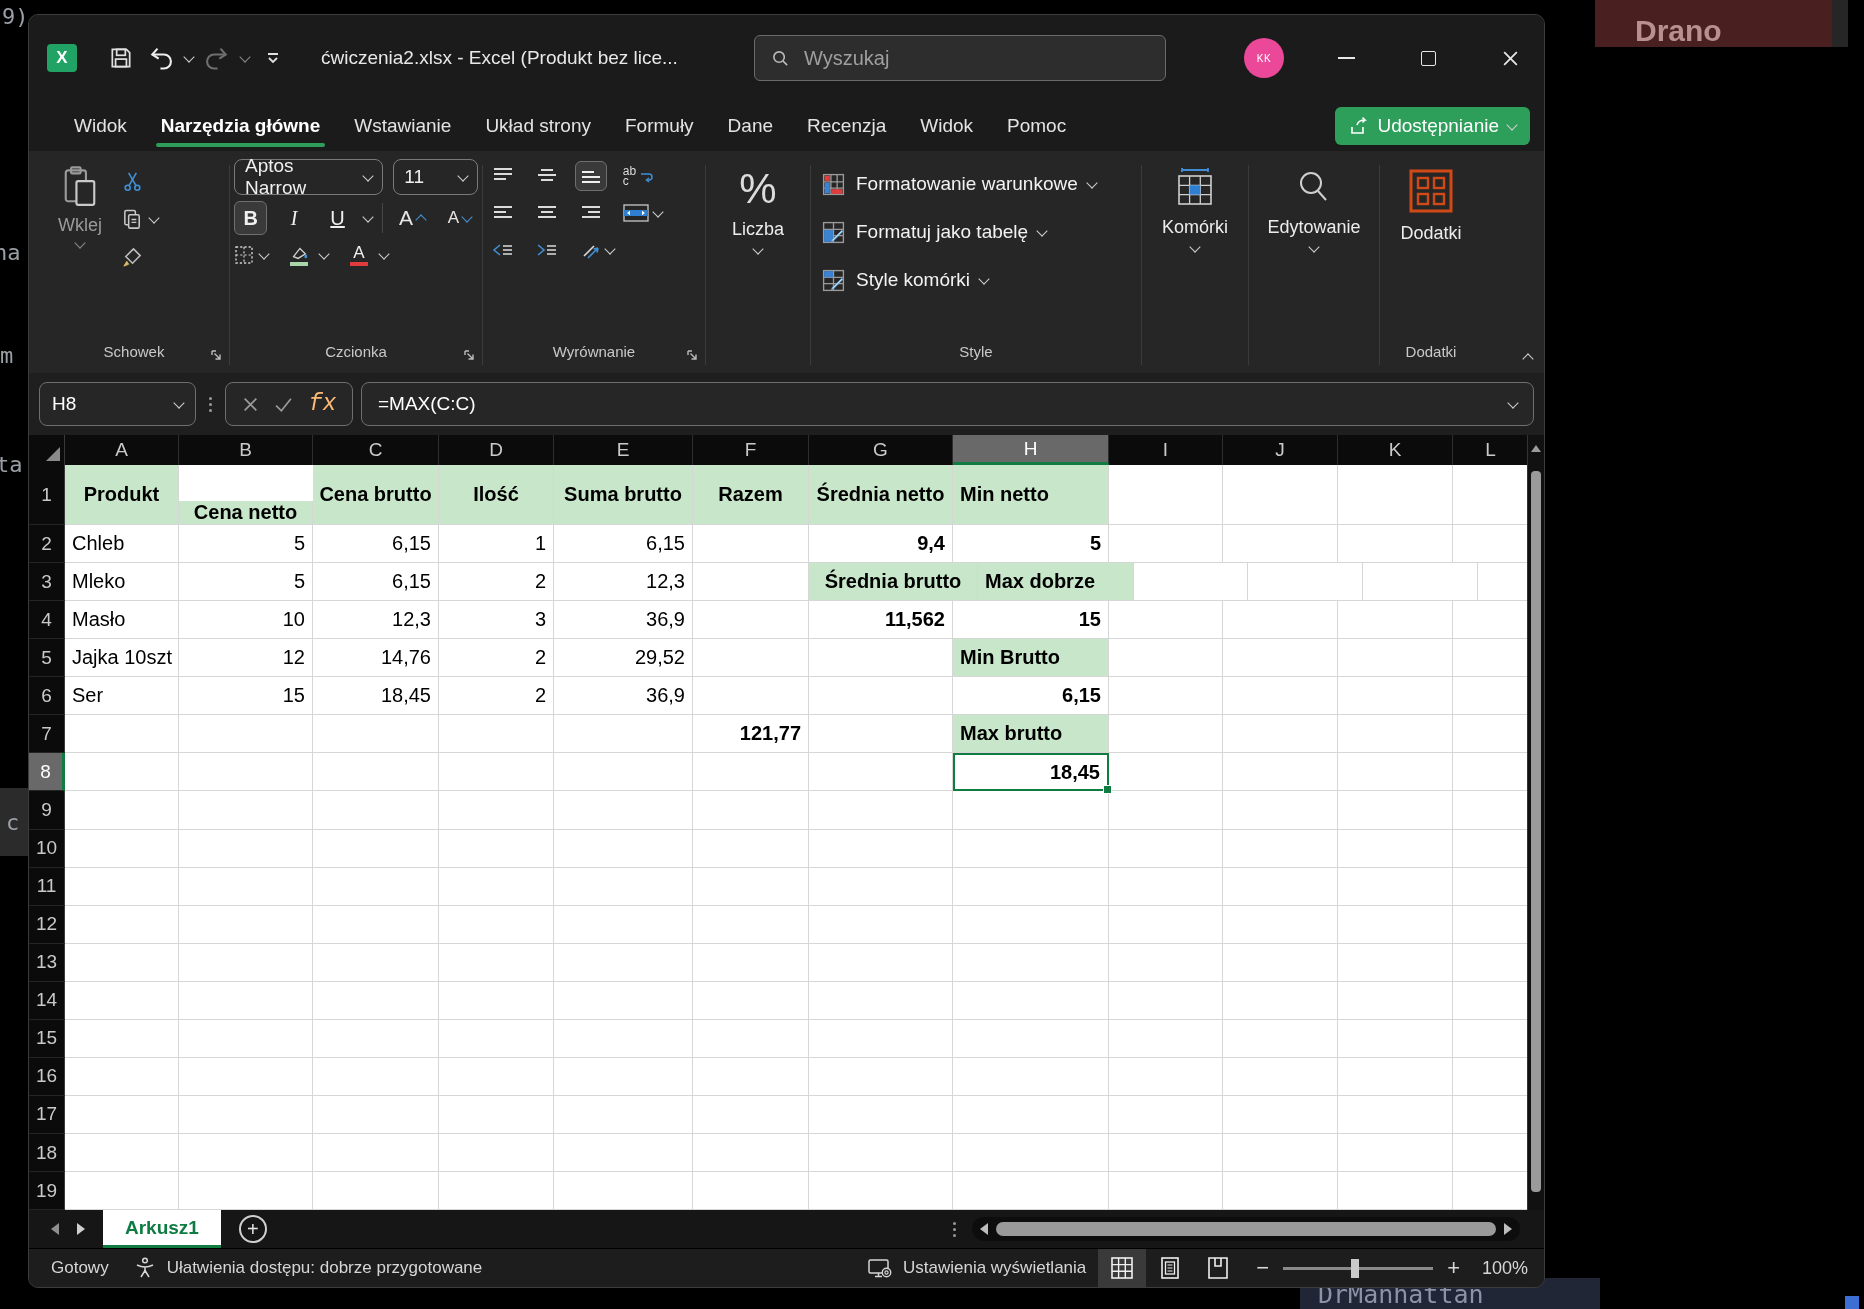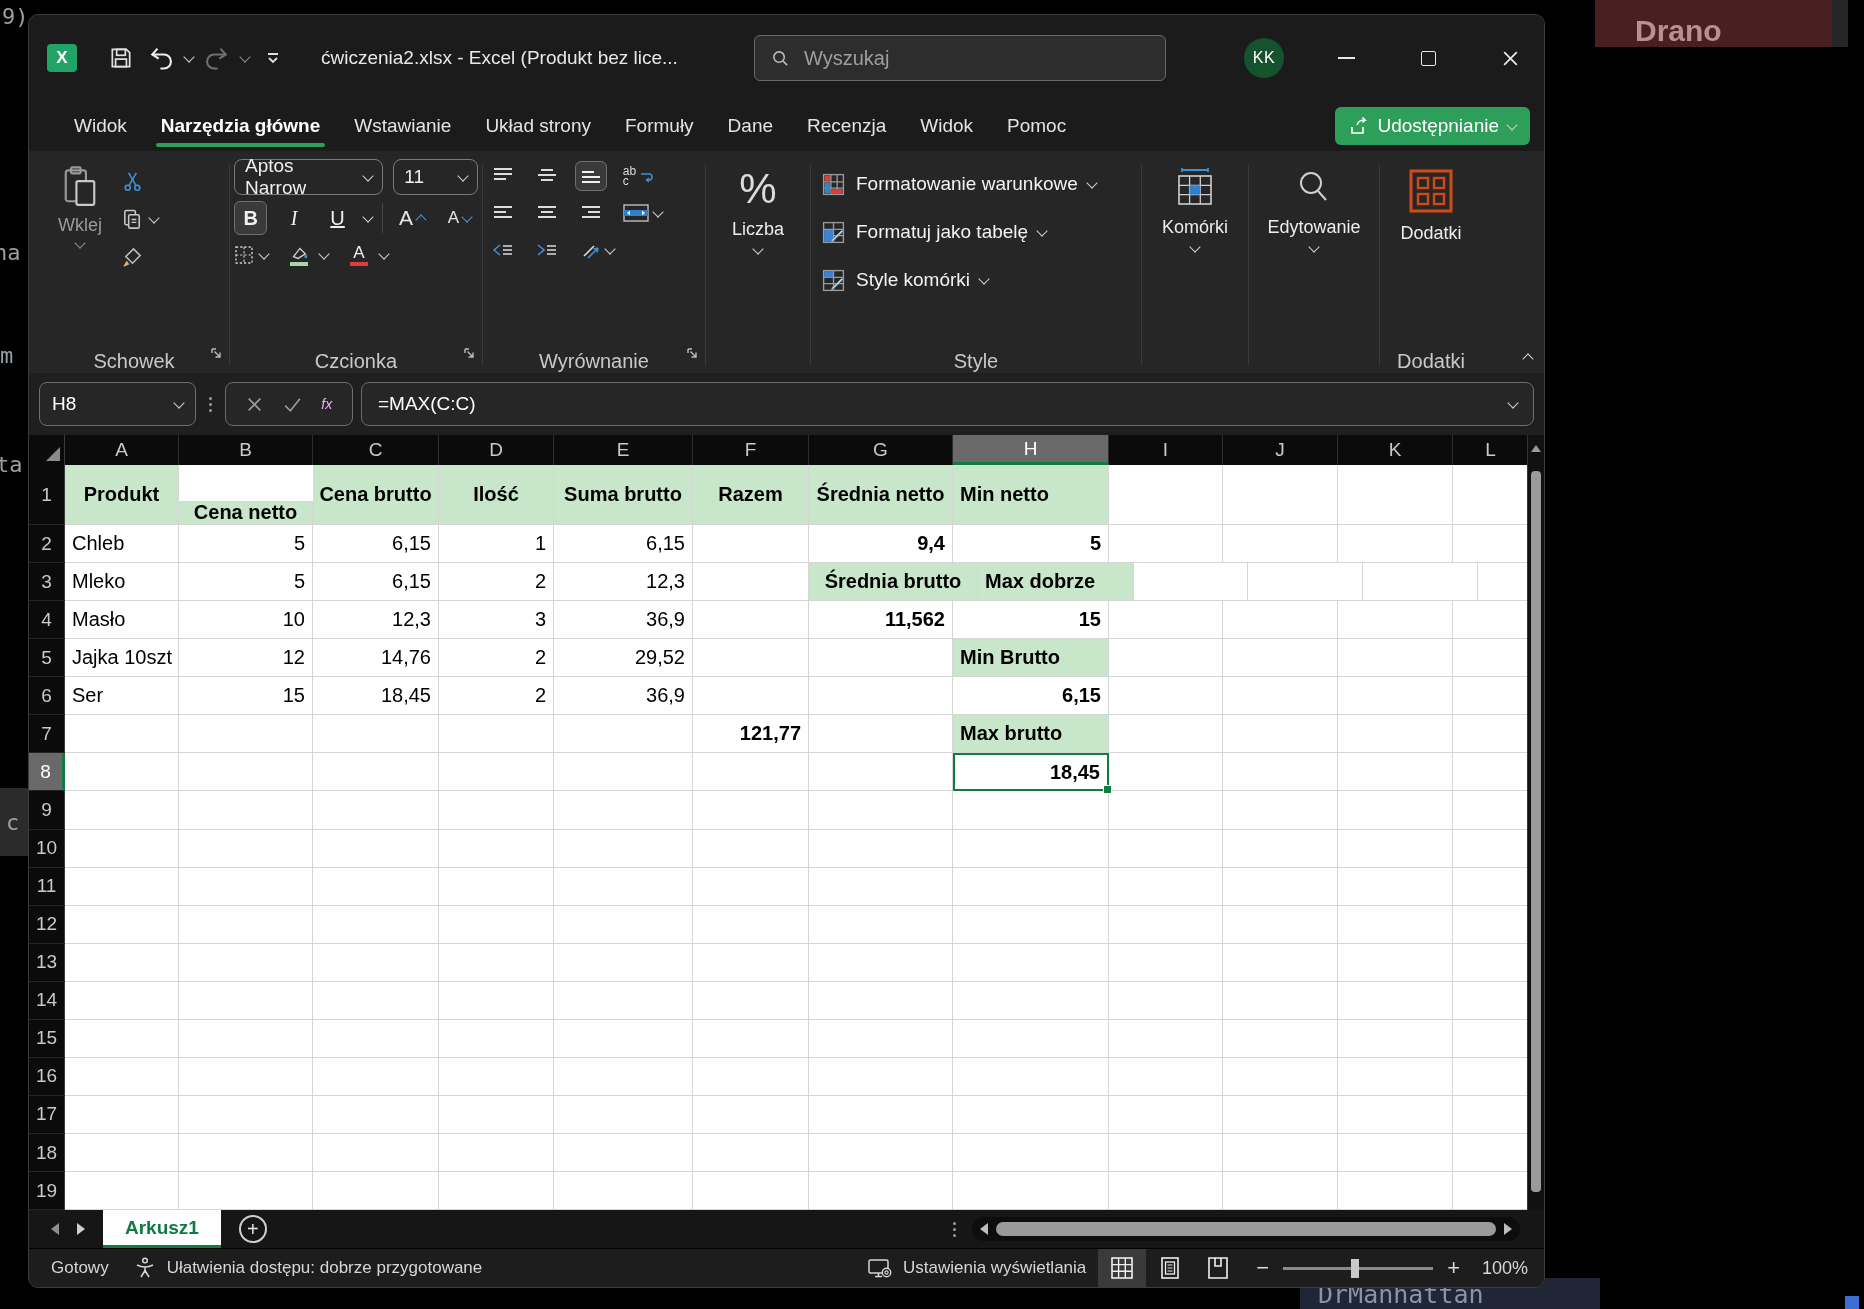--- a/index.html
+++ b/index.html
@@ -21,37 +21,37 @@
 
   
   .titlebar{height:86px;flex:none;background:#1b1b1b;position:relative;display:flex;align-items:center;padding:0 0 0 18px}
   .xl-logo{width:30px;height:28px;background:#21a366;border-radius:4px;display:flex;align-items:center;justify-content:center;color:#fff;font-weight:bold;font-size:17px;flex:none}
   .qat{display:flex;align-items:center;gap:8px;margin-left:28px}
   .qbtn{display:flex;align-items:center;justify-content:center;width:32px;height:32px}
   .title-text{margin-left:32px;font-size:19px;color:#e8e8e8;white-space:nowrap}
   .searchbox{position:absolute;left:725px;top:20px;width:412px;height:46px;background:#2d2d2d;border:1px solid #6a6a6a;border-radius:6px;display:flex;align-items:center;padding-left:16px;gap:14px}
   .searchbox .ph{color:#9f9f9f;font-size:20px}
   .tb-right{position:absolute;right:14px;top:0;height:86px;display:flex;align-items:center;gap:42px}
-  .avatar{width:40px;height:40px;border-radius:50%;background:#14532d;color:#fff;display:flex;align-items:center;justify-content:center;font-size:16px;letter-spacing:.5px}
+  .avatar{width:40px;height:40px;border-radius:50%;background:#ec4899;color:#fff;display:flex;align-items:center;justify-content:center;font-size:10px;letter-spacing:.5px}
   .winbtn{width:40px;height:40px;display:flex;align-items:center;justify-content:center}
   .min-bar{width:17px;height:2px;background:#e6e6e6}
   .max-box{width:15px;height:15px;border:1.7px solid #e6e6e6;border-radius:2px}
 
   
   .tabrow{height:50px;flex:none;background:#1b1b1b;display:flex;align-items:center;padding-left:28px;position:relative}
   .rtab{padding:0 17px;font-size:19px;color:#e3e3e3;height:100%;display:flex;align-items:center;position:relative;white-space:nowrap}
   .rtab.active{color:#fff;font-weight:bold}
   .rtab.active::after{content:"";position:absolute;left:12px;right:12px;bottom:4px;height:4px;border-radius:2px;background:#2e9e5b}
   .sharebtn{position:absolute;right:14px;top:6px;height:38px;background:#2e9e5b;border-radius:6px;display:flex;align-items:center;gap:9px;padding:0 14px;color:#fff;font-size:19px}
 
   
   .ribbon{height:222px;flex:none;background:#262626;display:flex;padding:6px 6px 0 10px;position:relative}
   .rgroup{display:flex;flex-direction:column;position:relative;padding:2px 4px 0 4px}
   .rgroup .gcontent{flex:1}
-  .glabel{height:30px;display:flex;align-items:flex-end;justify-content:center;color:#c9c9c9;font-size:20px;position:relative;flex:none}
+  .glabel{height:30px;display:flex;align-items:flex-start;justify-content:center;color:#c9c9c9;font-size:15px;position:relative;flex:none}
   .launcher{position:absolute;right:2px;bottom:8px}
   .gsep{width:1px;background:#3b3b3b;margin:8px 0;flex:none}
   .chv{display:inline-block;width:8px;height:8px;border-right:1.7px solid #cfcfcf;border-bottom:1.7px solid #cfcfcf;transform:rotate(45deg);flex:none;margin-top:-3px}
   .chv.up{transform:rotate(225deg);margin-top:3px}
   .chv.blue{border-color:#4793d6}
   .chv.dim{border-color:#8a8a8a}
   .stackbtn{display:flex;flex-direction:column;align-items:center;justify-content:flex-start;gap:8px;padding-top:8px;height:100%}
   .stackbtn .slabel{font-size:18px;color:#ececec;white-space:nowrap}
 
   
@@ -548,21 +548,21 @@
         <i></i>
         <i></i>
       </div>
     <div class="fbox fxbox">
       <svg width="17" height="17" viewBox="0 0 16 16">
           <path d="M2.5 2.5 L13.5 13.5 M13.5 2.5 L2.5 13.5" stroke="#9a9a9a" stroke-width="1.6"></path>
         </svg>
       <svg width="19" height="17" viewBox="0 0 18 16">
           <path d="M2 9 L7 14 L16 2.5" fill="none" stroke="#9a9a9a" stroke-width="1.6"></path>
         </svg>
-      <span style="font-family:Liberation Sans, sans-serif;font-style:italic;font-size:14px;color:#f0abfc">fx</span>
+      <span style="font-family:Liberation Mono, monospace;font-style:italic;font-size:23px;color:#fdba74">fx</span>
     </div>
     <div class="fbox finput">
       <span>=MAX(C:C)</span>
       <span class="chv"></span>
     </div>
   </div>
 
   <div class="sheet">
     <div class="colheads">
       <div class="corner"></div>

